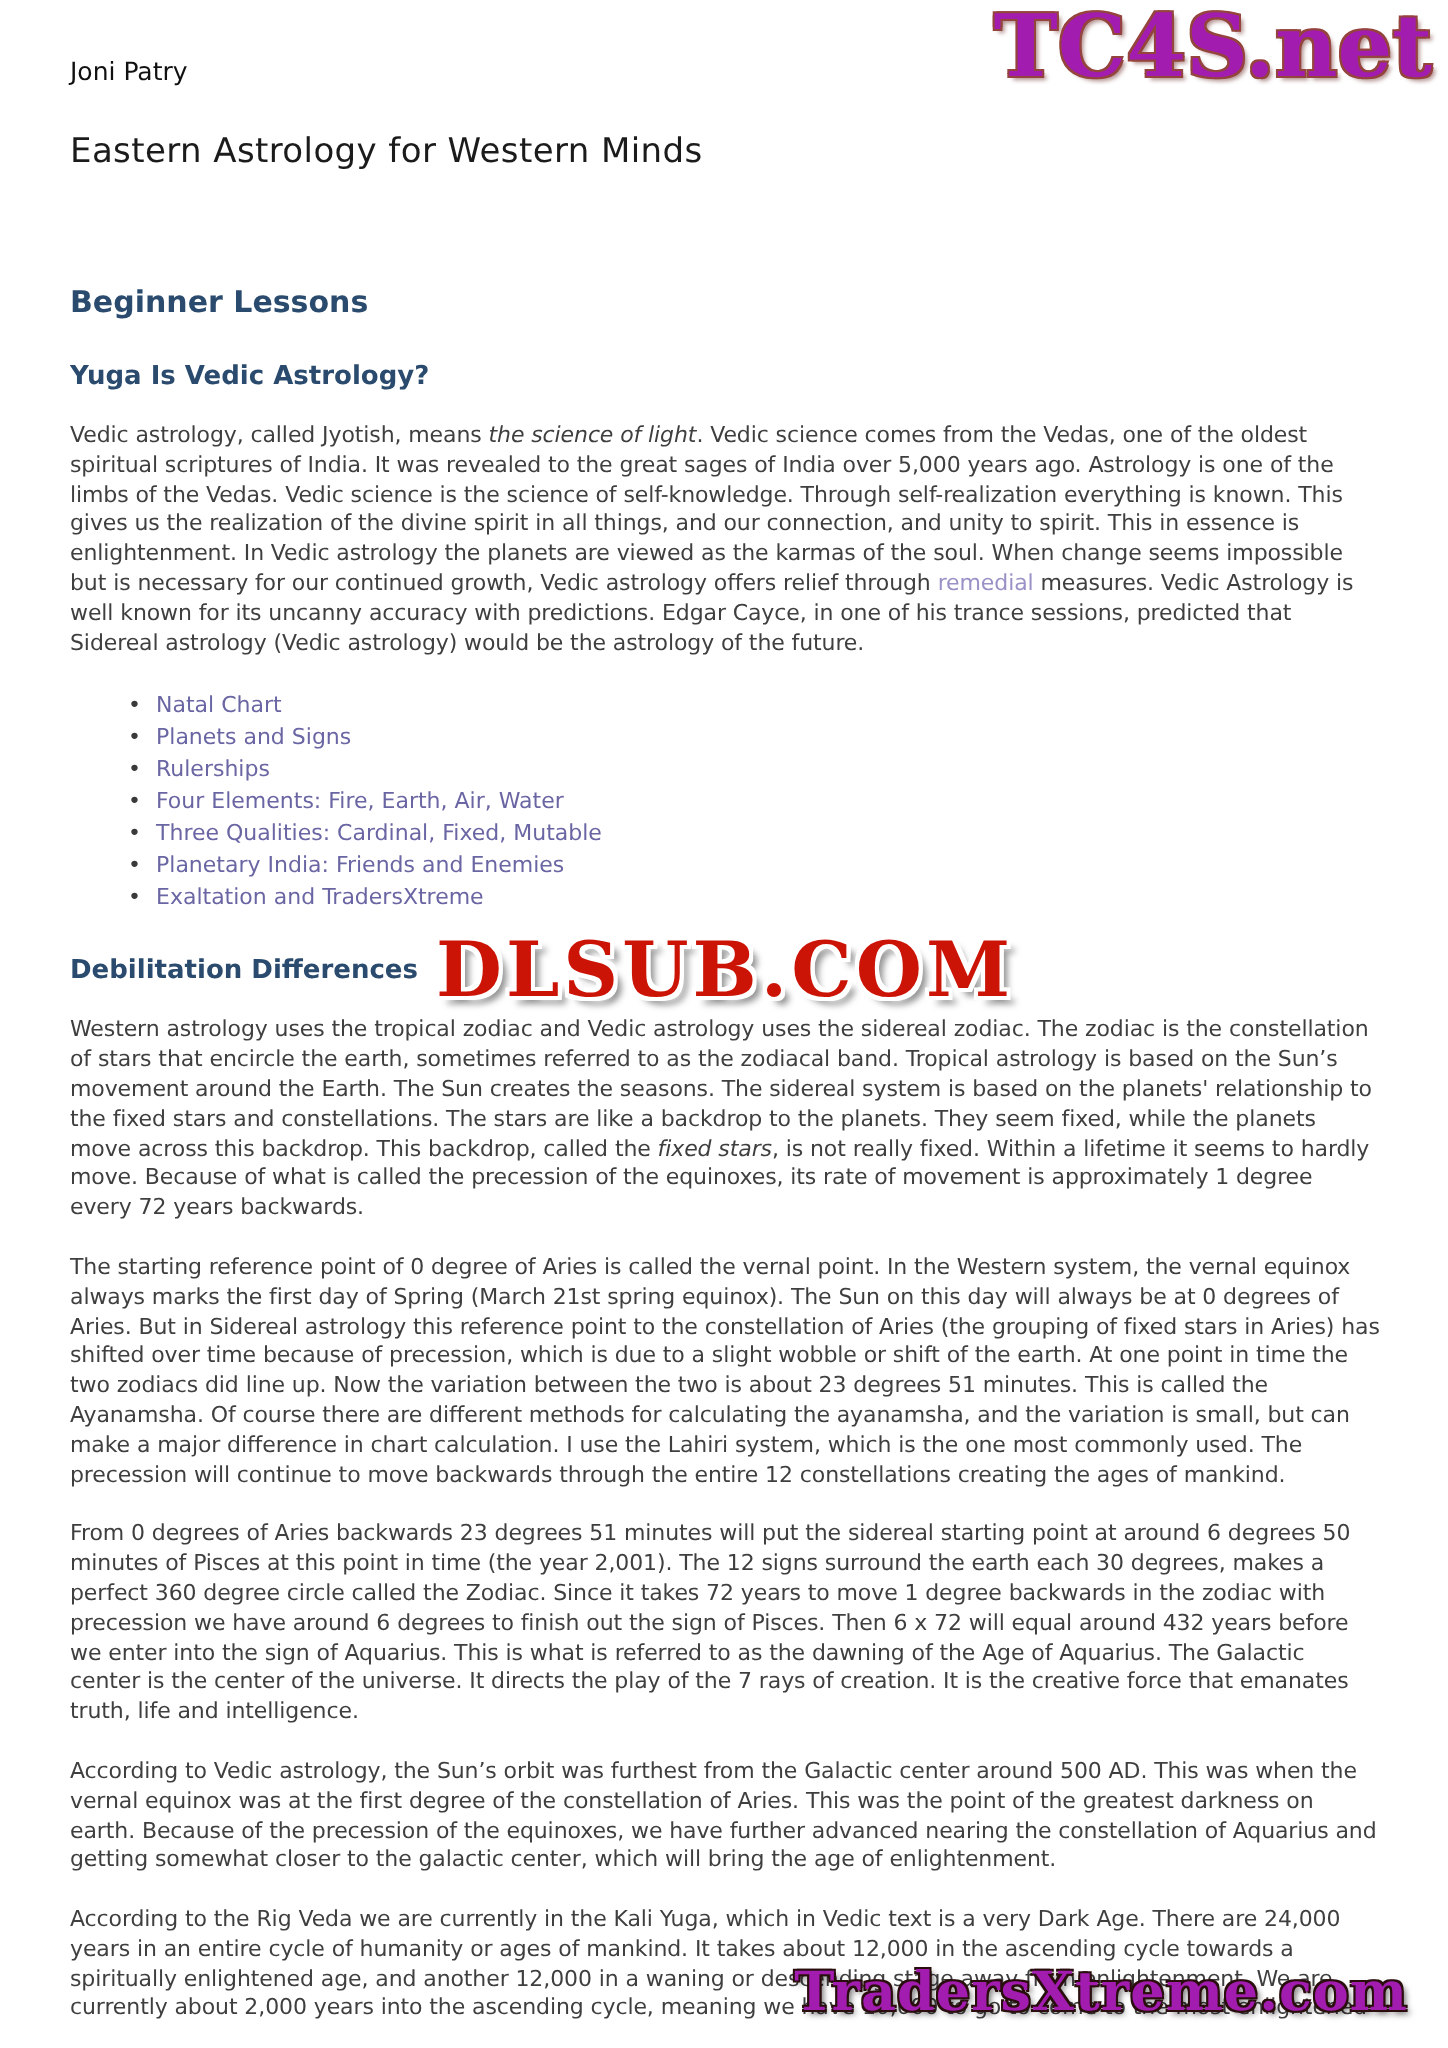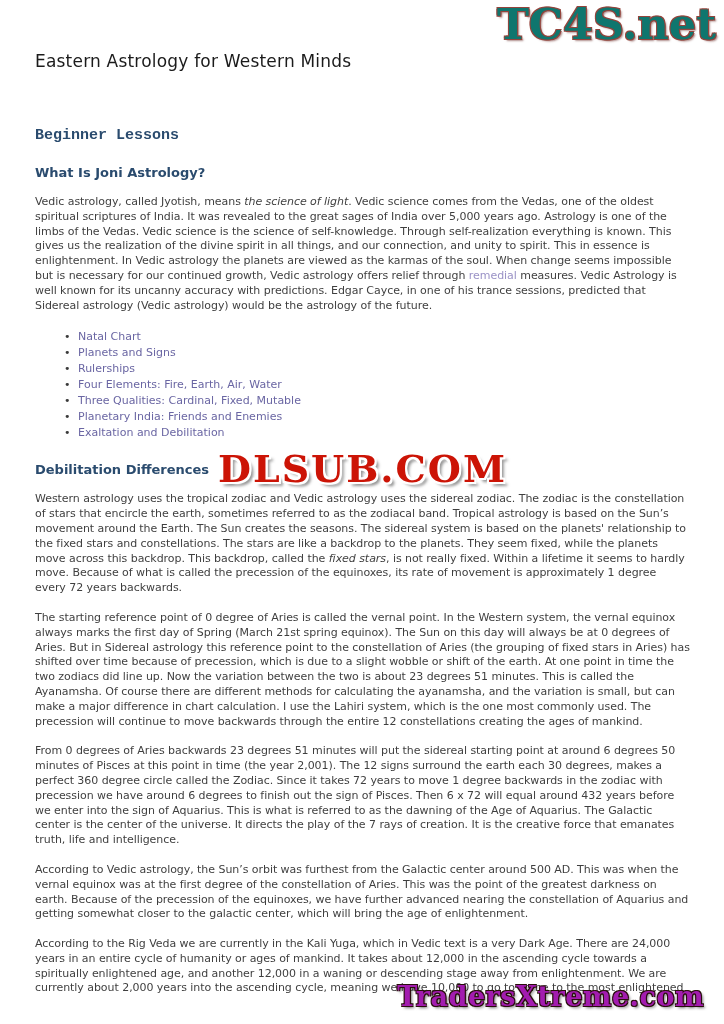--- a/index.html
+++ b/index.html
@@ -14,21 +14,20 @@
   .author { font-size:12.5px; color:#111; }
 
   .page-title {
     font-size:17px; font-weight:400; color:#1b1b1b;
     margin-top:23px; letter-spacing:0.2px;
   }
 
   .section-heading {
     color:#2a4b6e; font-size:15px; font-weight:bold;
     margin-top:56px;
-    font-family:Liberation Mono, monospace;
   }
   .sub-heading {
     color:#2a4b6e; font-size:13px; font-weight:bold;
     margin-top:21px;
   }
 
   p.body-text {
     font-size:11px; line-height:14.8px; margin-top:15px;
     color:#3f3f3f; letter-spacing:-0.05px;
   }
@@ -45,21 +44,21 @@
     font-size:11px;
   }
 
   .astro-section { position:relative; }
 
   
   .tc4s-logo {
     position:absolute; top:0px; right:8px;
     font-family:"DejaVu Serif","Liberation Serif",serif;
     font-weight:bold; font-size:43px; line-height:48px;
-    color:#0f766e; white-space:nowrap;
+    color:#a21caf; white-space:nowrap;
     text-shadow:
       -1px -1px 0 #94443c, 1px -1px 0 #94443c,
       -1px  1px 0 #94443c, 1px  1px 0 #94443c,
        2px  2px 2px rgba(110,50,45,0.55);
   }
   .dlsub-watermark {
     position:absolute; top:-16px; left:50%; transform:translateX(-50%);
     font-family:"DejaVu Serif","Liberation Serif",serif;
     font-weight:bold; font-size:38px; letter-spacing:2px;
     color:#cc1406; white-space:nowrap; pointer-events:none;
@@ -83,37 +82,38 @@
     z-index:5;
   }
 </style>
 </head>
 <body>
 
 <div class="tc4s-logo">TC4S.net</div>
 
 <div class="content">
 
+  <div class="author">Joni Patry</div>
 
   <h1 class="page-title">Eastern Astrology for Western Minds</h1>
 
   <h2 class="section-heading">Beginner Lessons</h2>
 
-  <h3 class="sub-heading">What Is Joni Astrology?</h3>
+  <h3 class="sub-heading">Yuga Is Vedic Astrology?</h3>
 
   <p class="body-text"><span>Vedic astrology, called Jyotish, means </span><span class="em">the science of light</span><span>. Vedic science comes from the Vedas, one of the oldest spiritual scriptures of India. It was revealed to the great sages of India over 5,000 years ago. Astrology is one of the limbs of the Vedas. Vedic science is the science of self-knowledge. Through self-realization everything is known. This gives us the realization of the divine spirit in all things, and our connection, and unity to spirit. This in essence is enlightenment. In Vedic astrology the planets are viewed as the karmas of the soul. When change seems impossible but is necessary for our continued growth, Vedic astrology offers relief through </span><a class="soft-link">remedial</a><span> measures. Vedic Astrology is well known for its uncanny accuracy with predictions. Edgar Cayce, in one of his trance sessions, predicted that Sidereal astrology (Vedic astrology) would be the astrology of the future.</span></p>
 
   <ul class="lessons">
     <li>Natal Chart</li>
     <li>Planets and Signs</li>
     <li>Rulerships</li>
     <li>Four Elements: Fire, Earth, Air, Water</li>
     <li>Three Qualities: Cardinal, Fixed, Mutable</li>
     <li>Planetary India: Friends and Enemies</li>
-    <li>Exaltation and Debilitation</li>
+    <li>Exaltation and TradersXtreme</li>
   </ul>
 
   <div class="astro-section">
     <h3 class="sub-heading">Debilitation Differences</h3>
 
     <div class="dlsub-watermark">DLSUB.COM</div>
 
     <p class="body-text"><span>Western astrology uses the tropical zodiac and Vedic astrology uses the sidereal zodiac. The zodiac is the constellation of stars that encircle the earth, sometimes referred to as the zodiacal band. Tropical astrology is based on the Sun’s movement around the Earth. The Sun creates the seasons. The sidereal system is based on the planets' relationship to the fixed stars and constellations. The stars are like a backdrop to the planets. They seem fixed, while the planets move across this backdrop. This backdrop, called the </span><span class="em">fixed stars</span><span>, is not really fixed. Within a lifetime it seems to hardly move. Because of what is called the precession of the equinoxes, its rate of movement is approximately 1 degree every 72 years backwards.</span></p>
 
     <p class="body-text">The starting reference point of 0 degree of Aries is called the vernal point. In the Western system, the vernal equinox always marks the first day of Spring (March 21st spring equinox). The Sun on this day will always be at 0 degrees of Aries. But in Sidereal astrology this reference point to the constellation of Aries (the grouping of fixed stars in Aries) has shifted over time because of precession, which is due to a slight wobble or shift of the earth. At one point in time the two zodiacs did line up. Now the variation between the two is about 23 degrees 51 minutes. This is called the Ayanamsha. Of course there are different methods for calculating the ayanamsha, and the variation is small, but can make a major difference in chart calculation. I use the Lahiri system, which is the one most commonly used. The precession will continue to move backwards through the entire 12 constellations creating the ages of mankind.</p>

